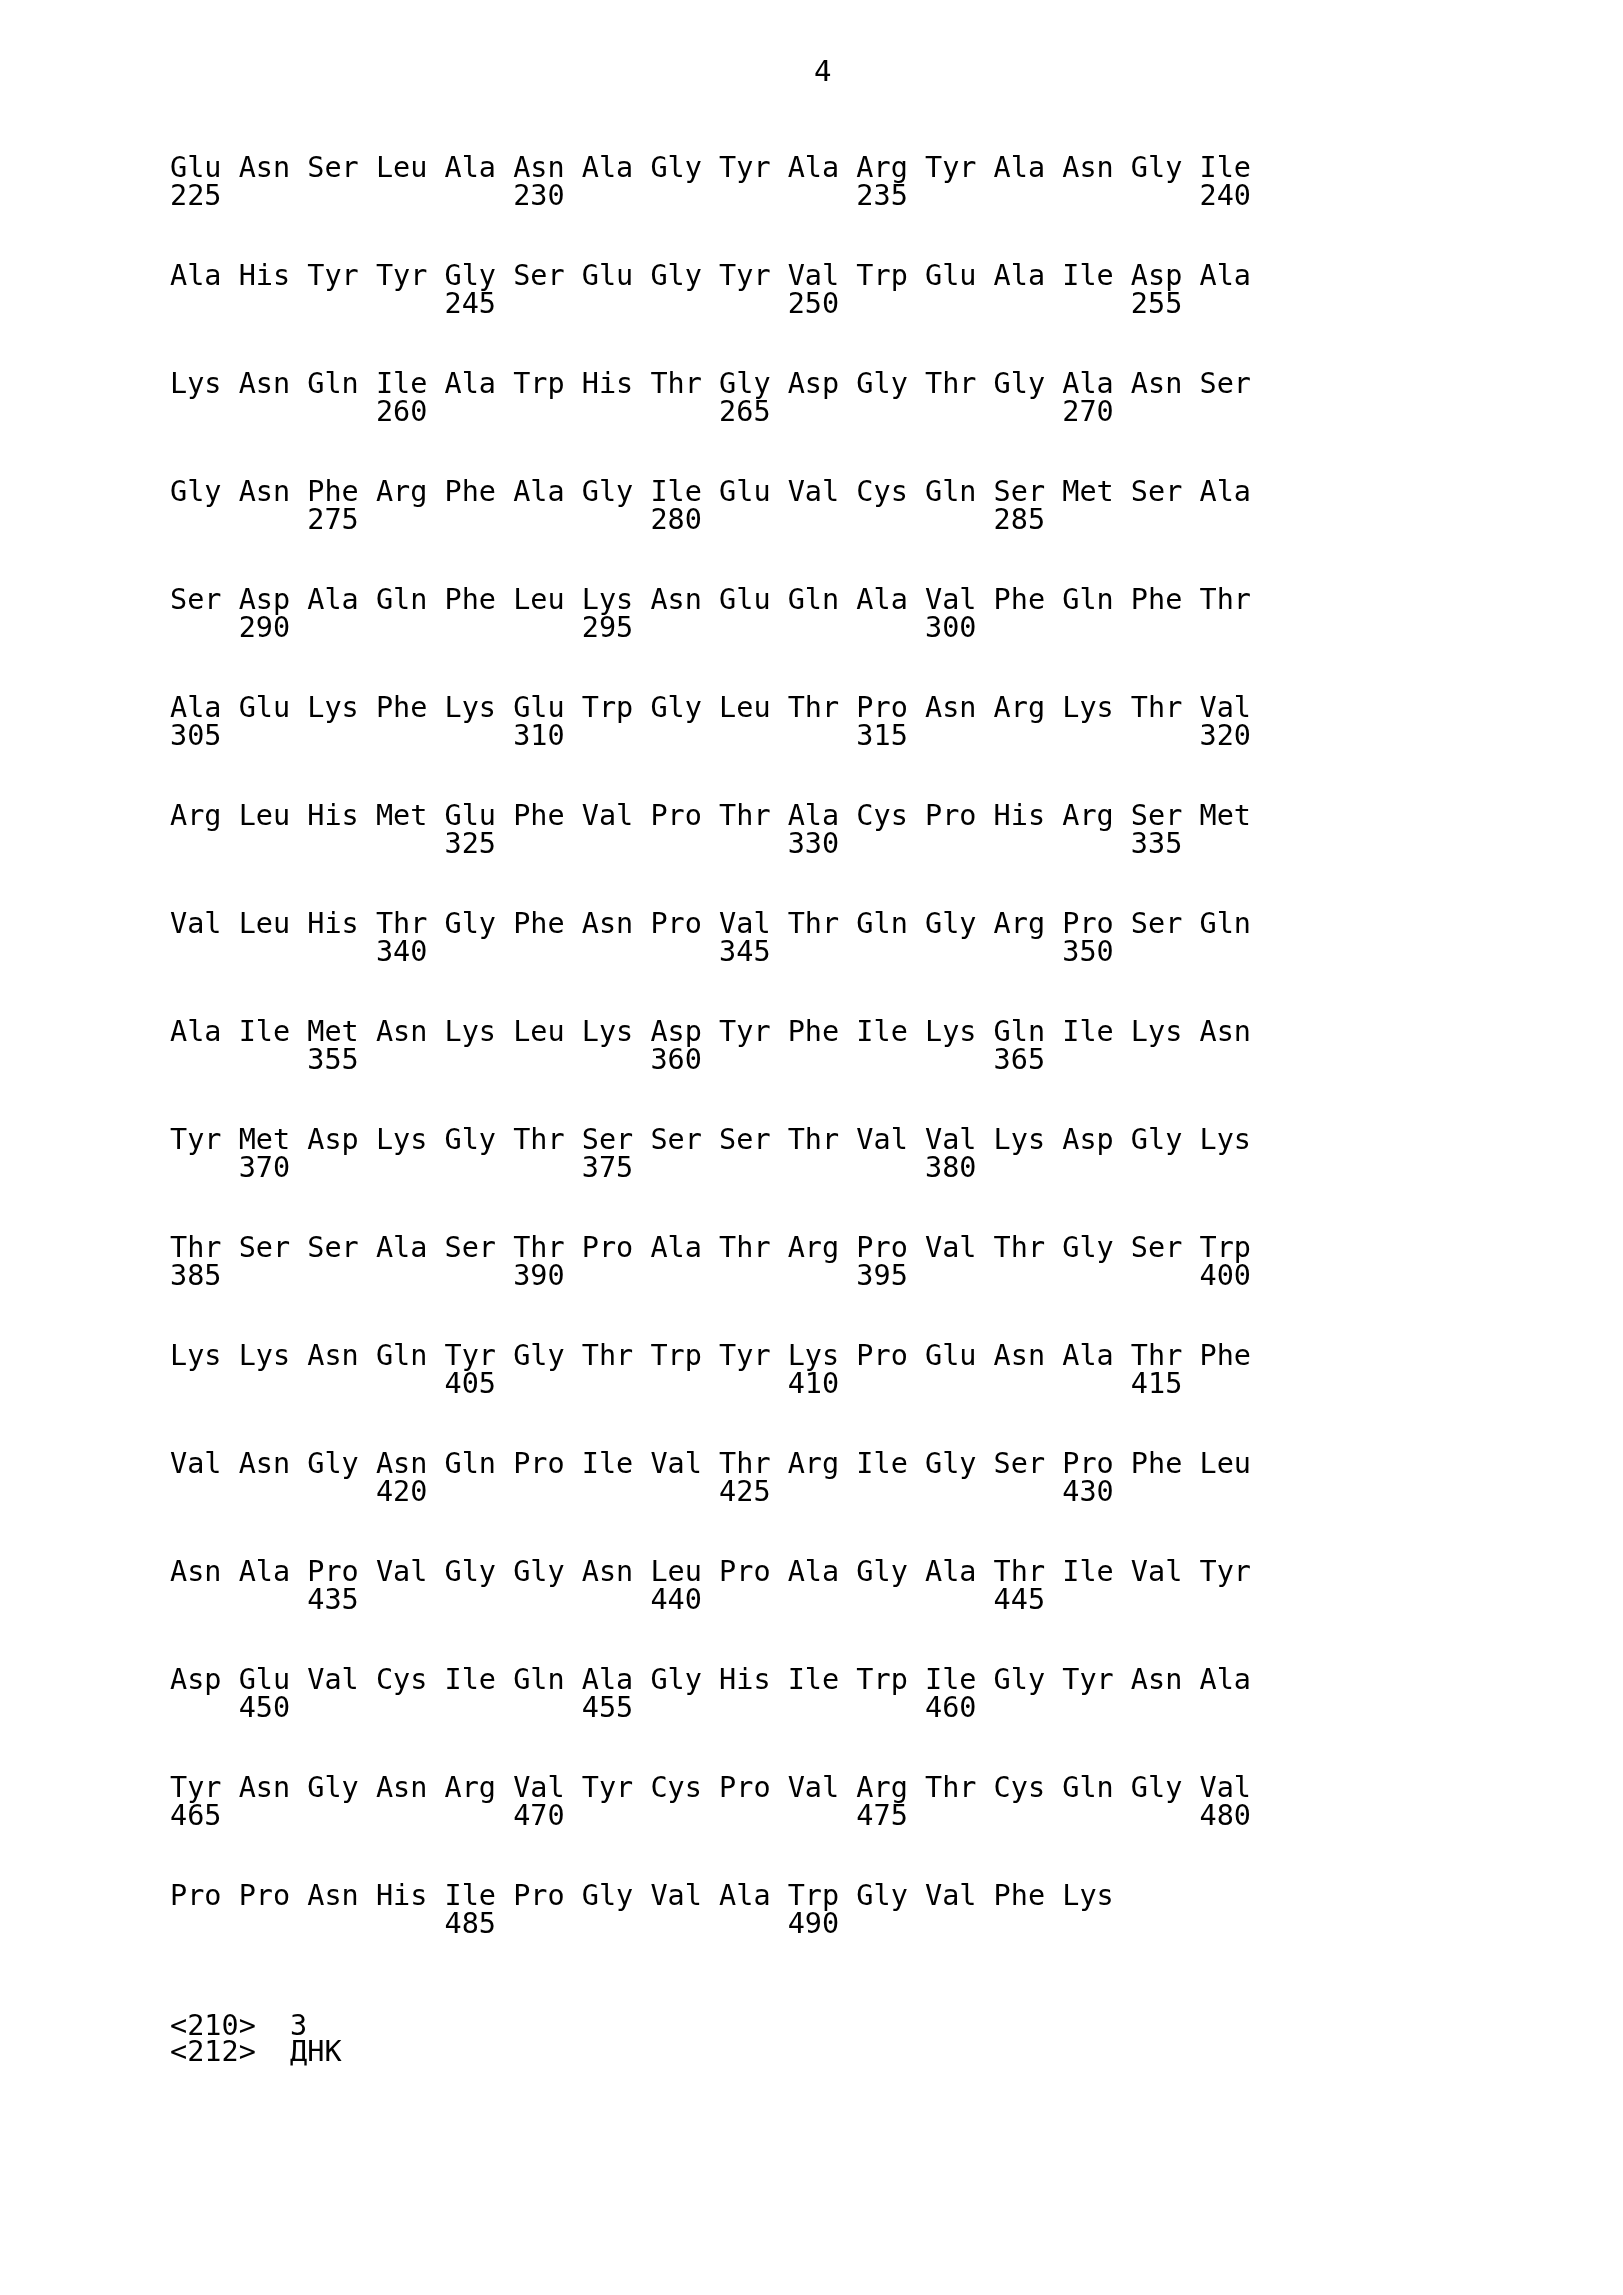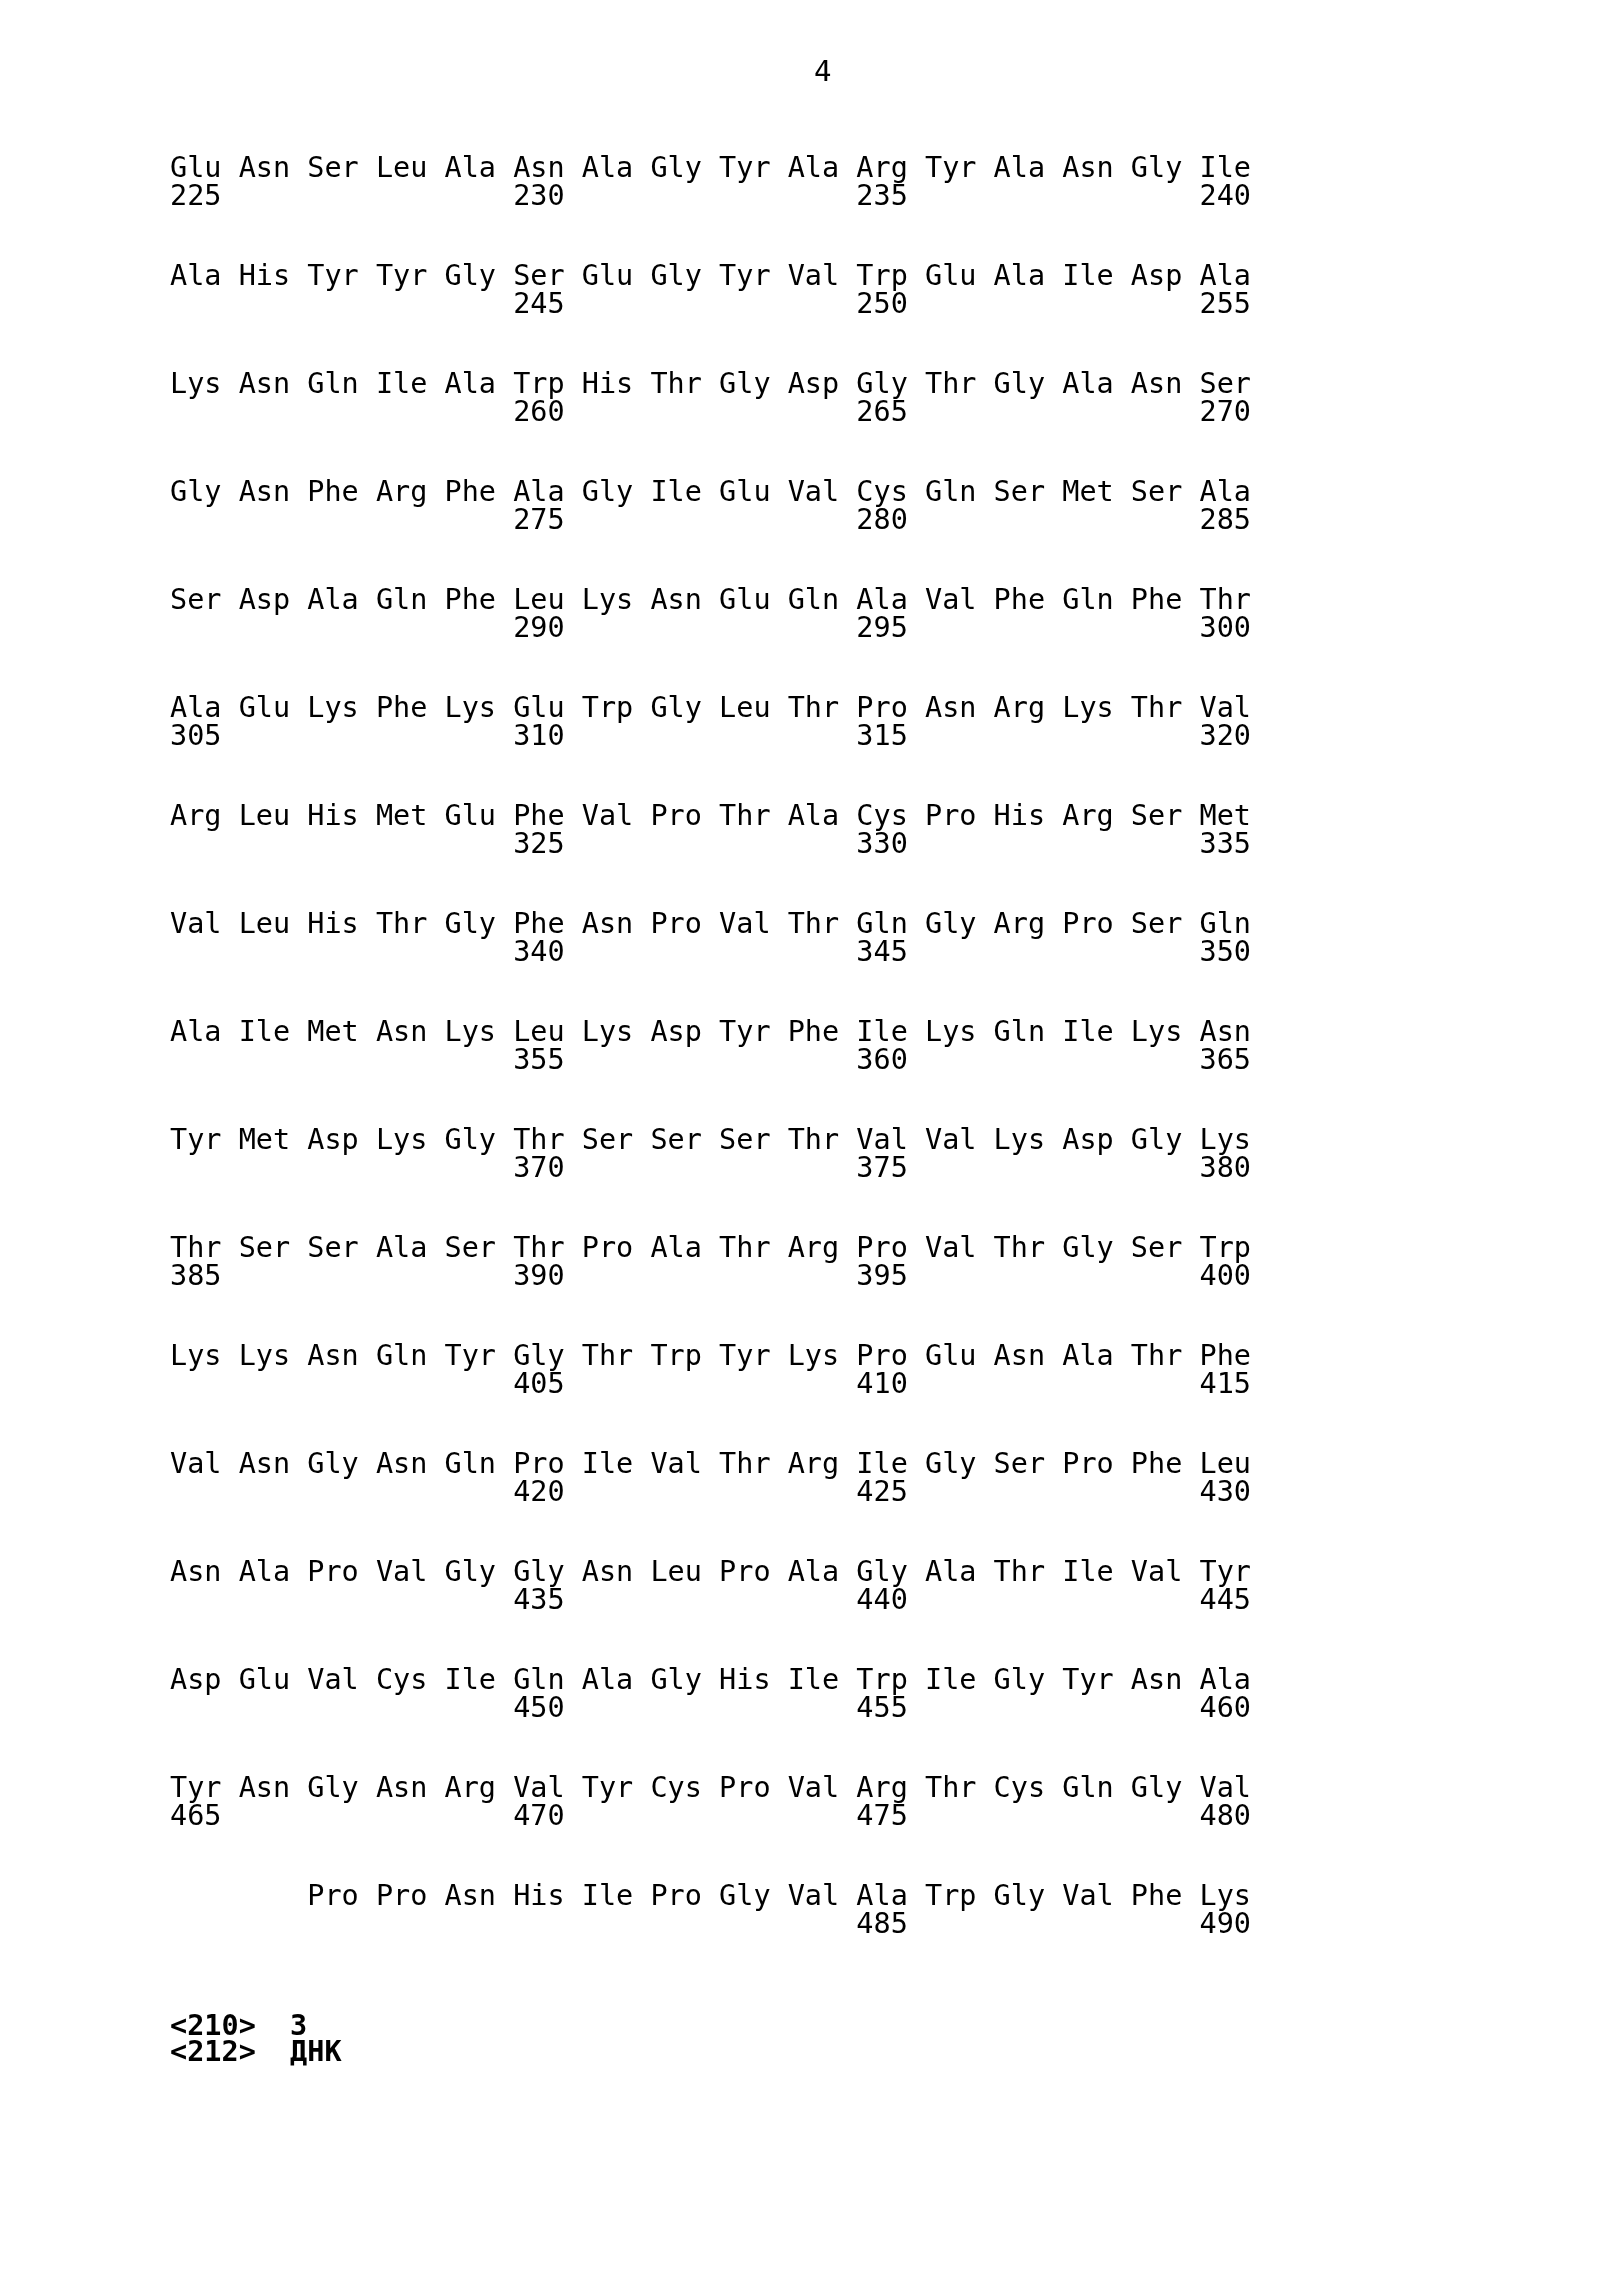--- a/index.html
+++ b/index.html
@@ -30,34 +30,32 @@
   .seq-listing {
     position: absolute;
     top: 154px;
     left: 170px;
     font-size: 28.5px;
     line-height: 27.5px;
     white-space: pre;
   }
   .block {
     margin-bottom: 53px;
-    text-align: right;
   }
   .line {
     white-space: pre;
     height: 27.5px;
   }
   .metadata {
     position: absolute;
     top: 2013px;
     left: 170px;
     font-size: 28.5px;
     line-height: 26px;
     white-space: pre;
-    font-weight: bold;
   }
   .meta-line {
     white-space: pre;
     height: 26px;
   }
 </style>
 </head>
 <body>
 
 <div class="page">

